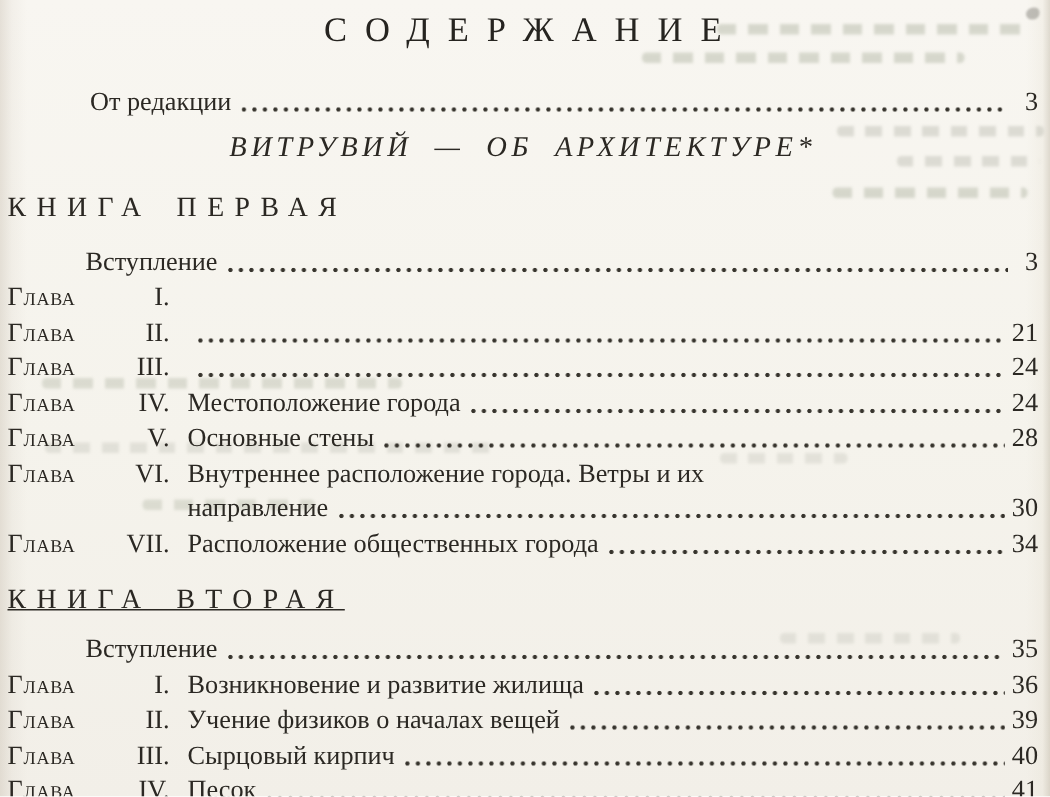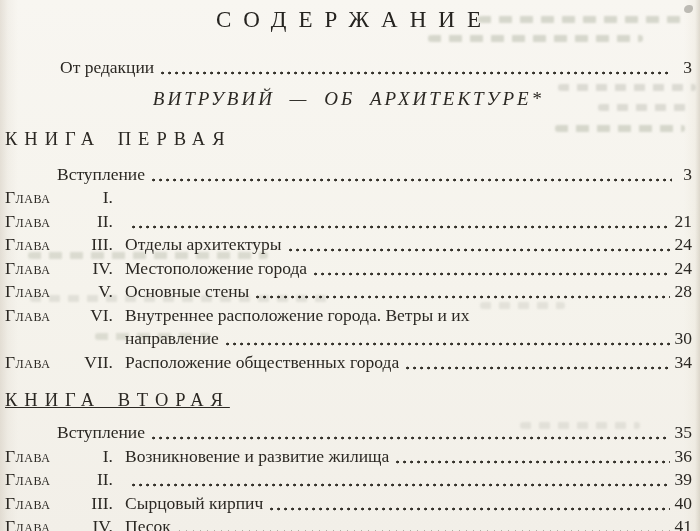--- a/index.html
+++ b/index.html
@@ -145,21 +145,20 @@
       <span class="entry">
         <span class="leader"></span>
         <span class="pagenum">21</span>
       </span>
     </div>
 
     <div class="row">
       <span class="glava">Глава</span>
       <span class="roman">III.</span>
       <span class="entry">
-        <span class="etext">Отделы архитектуры</span>
         <span class="leader"></span>
         <span class="pagenum">24</span>
       </span>
     </div>
 
     <div class="row">
       <span class="glava">Глава</span>
       <span class="roman">IV.</span>
       <span class="entry">
         <span class="etext">Местоположение города</span>
@@ -222,20 +221,21 @@
         <span class="etext">Возникновение и развитие жилища</span>
         <span class="leader"></span>
         <span class="pagenum">36</span>
       </span>
     </div>
 
     <div class="row">
       <span class="glava">Глава</span>
       <span class="roman">II.</span>
       <span class="entry">
+        <span class="etext">Учение физиков о началах вещей</span>
         <span class="leader"></span>
         <span class="pagenum">39</span>
       </span>
     </div>
 
     <div class="row">
       <span class="glava">Глава</span>
       <span class="roman">III.</span>
       <span class="entry">
         <span class="etext">Сырцовый кирпич</span>

